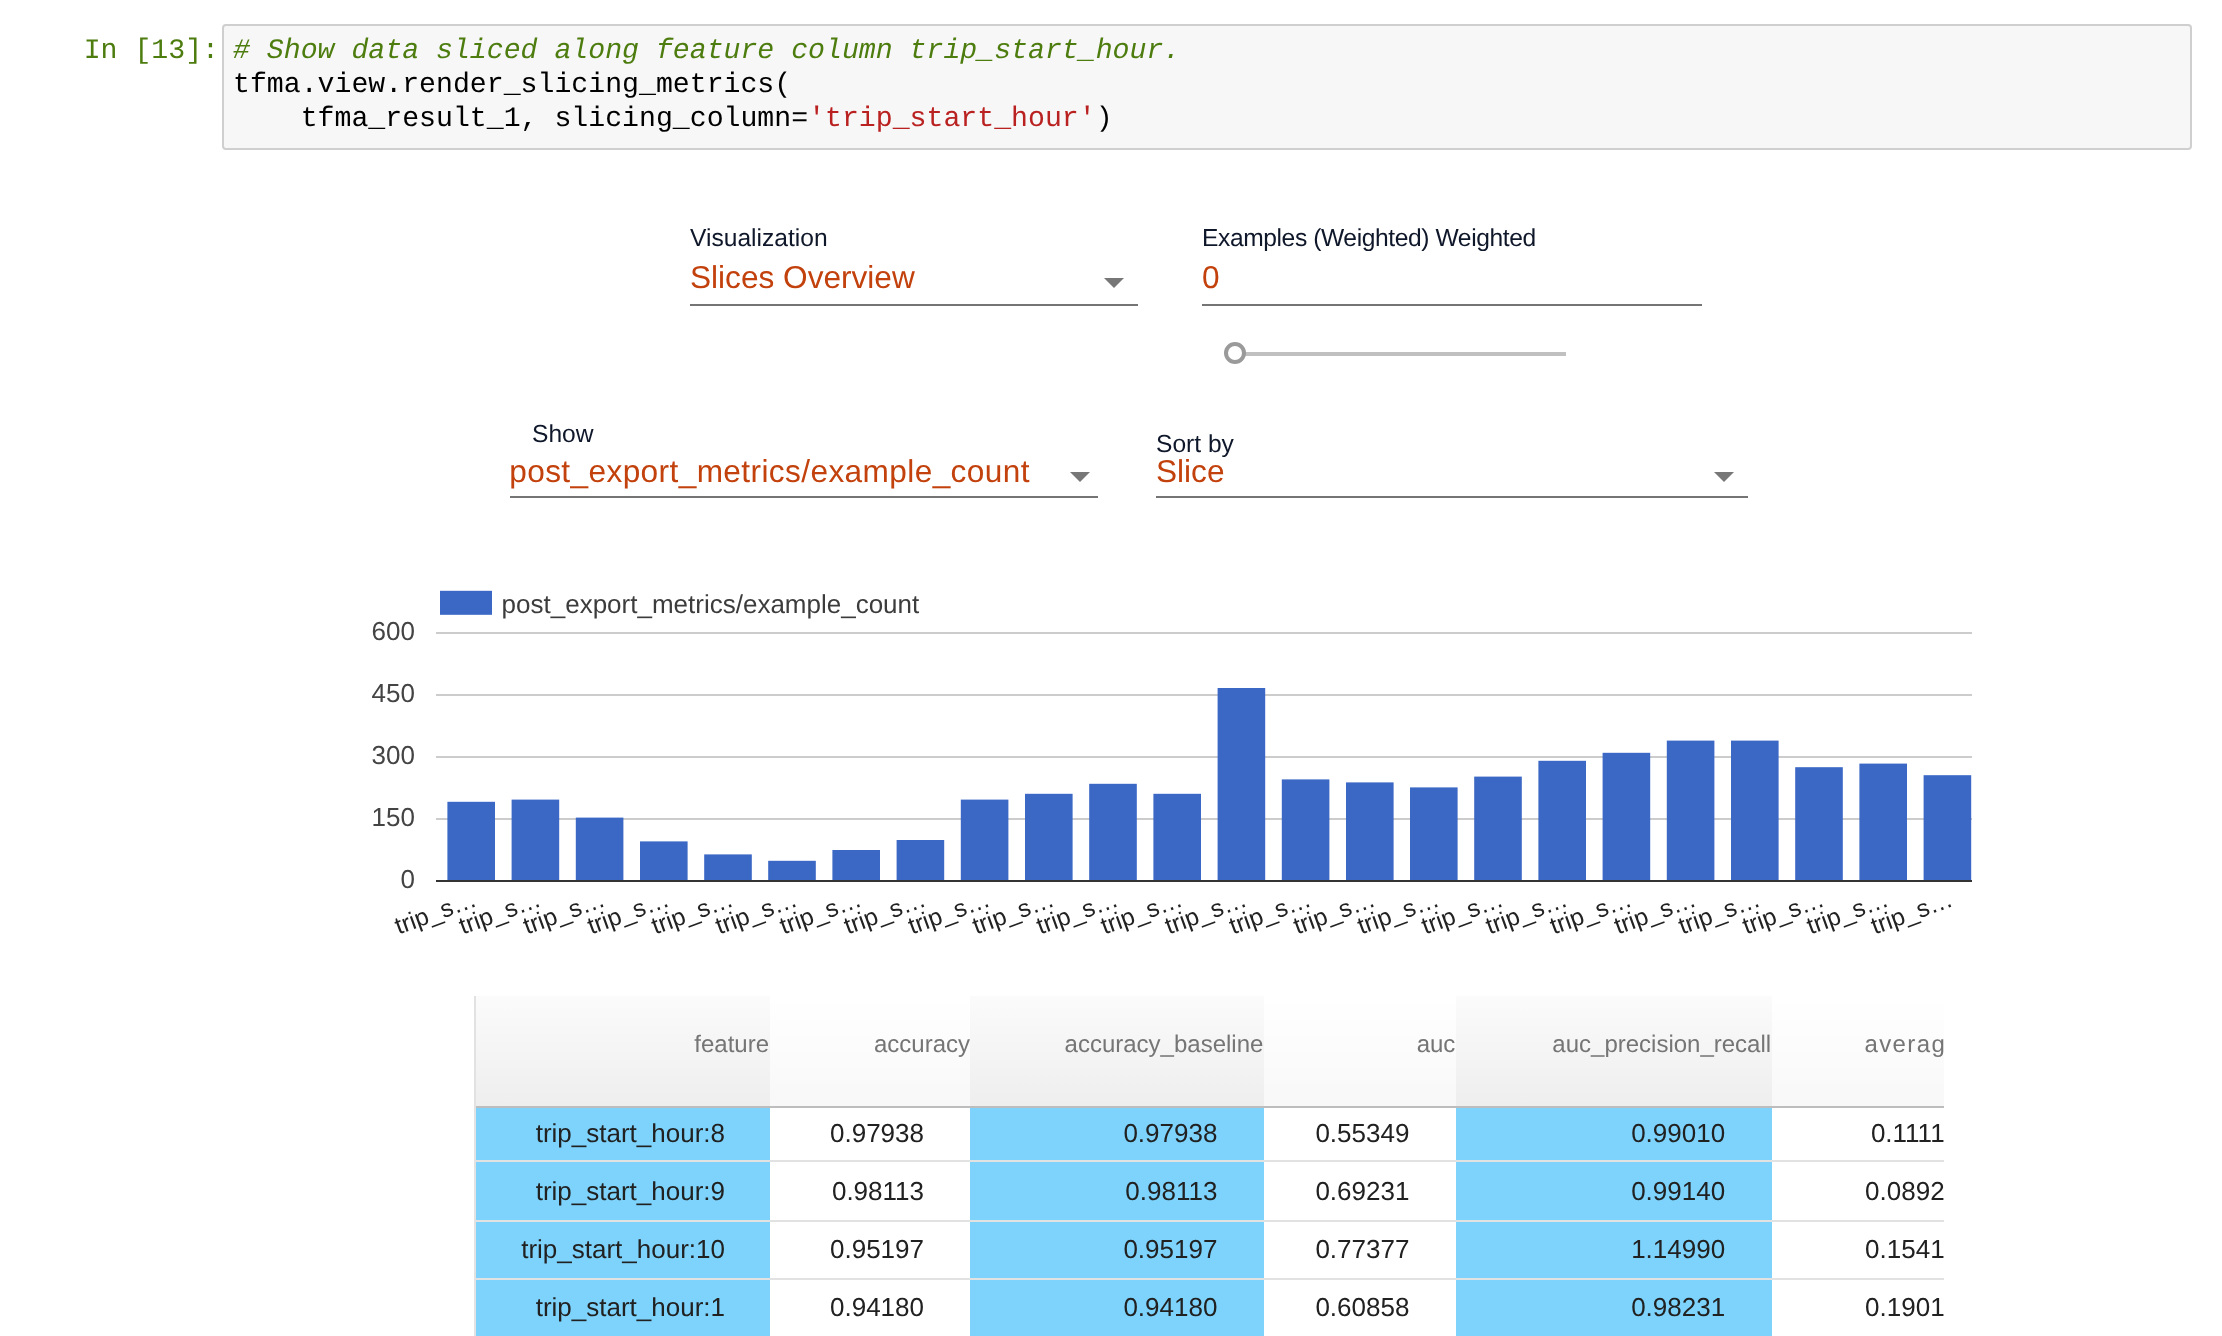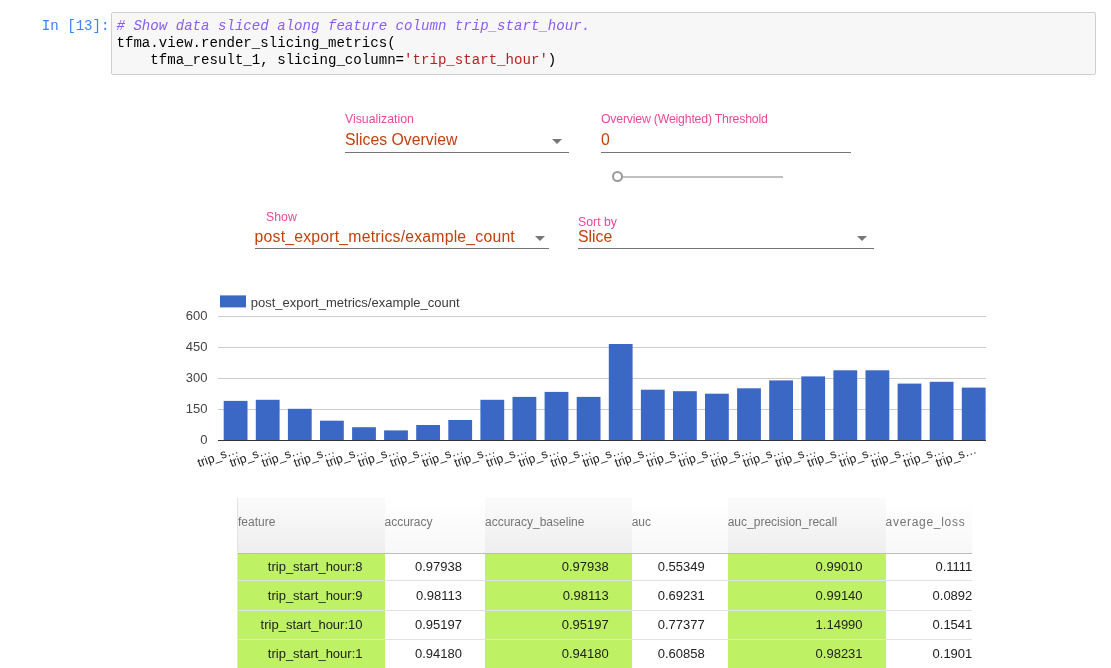--- a/index.html
+++ b/index.html
@@ -1,43 +1,43 @@
 <!DOCTYPE html>
 <html><head>
 <meta charset="utf-8">
 <style>
   * { margin:0; padding:0; box-sizing:border-box; }
   html,body { width:1111px; height:668px; background:#ffffff;
     font-family:"Liberation Sans",sans-serif; }
   #page { position:relative; width:1111px; height:668px; overflow:hidden; background:#fff; }
   .abs { position:absolute; }
   .mono { font-family:"Liberation Mono",monospace; }
-  .lbl { position:absolute; font-size:12.3px; color:#ec4899; }
+  .lbl { position:absolute; font-size:12.3px; color:#0f172a; }
   .val { position:absolute; font-size:15.8px; color:#c2410c; }
   .uline { position:absolute; height:1px; background:#757575; }
   .arrow { position:absolute; width:0; height:0;
     border-left:5px solid transparent; border-right:5px solid transparent;
     border-top:5px solid #777777; }
   table { border-collapse:collapse; table-layout:fixed; }
   td, th { font-weight:normal; overflow:hidden; white-space:nowrap; }
 </style>
 </head>
 <body>
 <div id="page">
 
-  <div class="abs mono" style="left:0; top:18px; width:109.5px; text-align:right; font-size:14.1px; color:#3b82f6;">In&nbsp;[13]:</div>
+  <div class="abs mono" style="left:0; top:18px; width:109.5px; text-align:right; font-size:14.1px; color:#4d7c0f;">In&nbsp;[13]:</div>
   <div class="abs" style="left:111px; top:11.5px; width:985px; height:63px; background:#f7f7f7; border:1px solid #cfcfcf; border-radius:2px;"></div>
-  <div class="abs mono" style="left:116.5px; top:17.6px; font-size:14.1px; line-height:17.1px; color:#000;"><span style="color:#8b5cf6; font-style:italic;"># Show data sliced along feature column trip_start_hour.</span><br>tfma.view.render_slicing_metrics(<br>&nbsp;&nbsp;&nbsp;&nbsp;tfma_result_1, slicing_column=<span style="color:#ba2121;">'trip_start_hour'</span>)</div>
+  <div class="abs mono" style="left:116.5px; top:17.6px; font-size:14.1px; line-height:17.1px; color:#000;"><span style="color:#4d7c0f; font-style:italic;"># Show data sliced along feature column trip_start_hour.</span><br>tfma.view.render_slicing_metrics(<br>&nbsp;&nbsp;&nbsp;&nbsp;tfma_result_1, slicing_column=<span style="color:#ba2121;">'trip_start_hour'</span>)</div>
 
   <div class="lbl" style="left:345px; top:111.8px;">Visualization</div>
   <div class="val" style="left:345px; top:131.2px;">Slices Overview</div>
   <div class="uline" style="left:345px; top:152px; width:223.7px;"></div>
   <div class="arrow" style="left:551.5px; top:138.6px;"></div>
 
-  <div class="lbl" style="left:601px; top:111.8px; letter-spacing:-0.2px;">Overview (Weighted) Threshold</div>
+  <div class="lbl" style="left:601px; top:111.8px; letter-spacing:-0.2px;">Examples (Weighted) Weighted</div>
   <div class="val" style="left:601px; top:131.2px;">0</div>
   <div class="uline" style="left:600.7px; top:152px; width:250px;"></div>
 
   <div class="abs" style="left:617px; top:175.5px; width:166px; height:2px; background:#c0c0c0;"></div>
   <div class="abs" style="left:611.5px; top:171.3px; width:11px; height:11px; border:2px solid #9a9a9a; border-radius:50%; background:#fff;"></div>
 
   <div class="lbl" style="left:255px; top:210.3px;margin-left:11px;">Show</div>
   <div class="val" style="left:254.6px; top:228.4px; letter-spacing:0.2px;">post_export_metrics/example_count</div>
   <div class="uline" style="left:254.6px; top:248.2px; width:294.8px;"></div>
   <div class="arrow" style="left:535px; top:235.8px;"></div>
@@ -160,22 +160,22 @@
             <td class="odd">0.94180</td>
             <td class="even">0.60858</td>
             <td class="odd">0.98231</td>
             <td class="even">0.1901852</td>
           </tr>
     </tbody>
       </table>
   </div>
 </div>
 <style>
-  .hc { font-size:12px; color:#757575; text-align:left; border-bottom:1px solid #bdbdbd; padding-bottom:7px; vertical-align:middle; }
-  .odd { background:#bef264; }
+  .hc { font-size:12px; color:#757575; text-align:right; border-bottom:1px solid #bdbdbd; padding-bottom:7px; vertical-align:middle; }
+  .odd { background:#7dd3fc; }
   .even { background:#ffffff; }
   th.odd { background:linear-gradient(180deg,#fbfbfb 0%,#eeeeee 100%); }
   th.even { background:linear-gradient(180deg,#ffffff 0%,#f8f8f8 100%); }
   tr.r { height:29px; }
   tr.r td { font-size:13px; color:#212121; text-align:right; padding-right:23px; border-bottom:1px solid #e2e2e2; }
   tr.r td:first-child { padding-right:22px; }
   tr.r td:last-child { padding-right:18px; }
 </style>
 
 </body></html>

